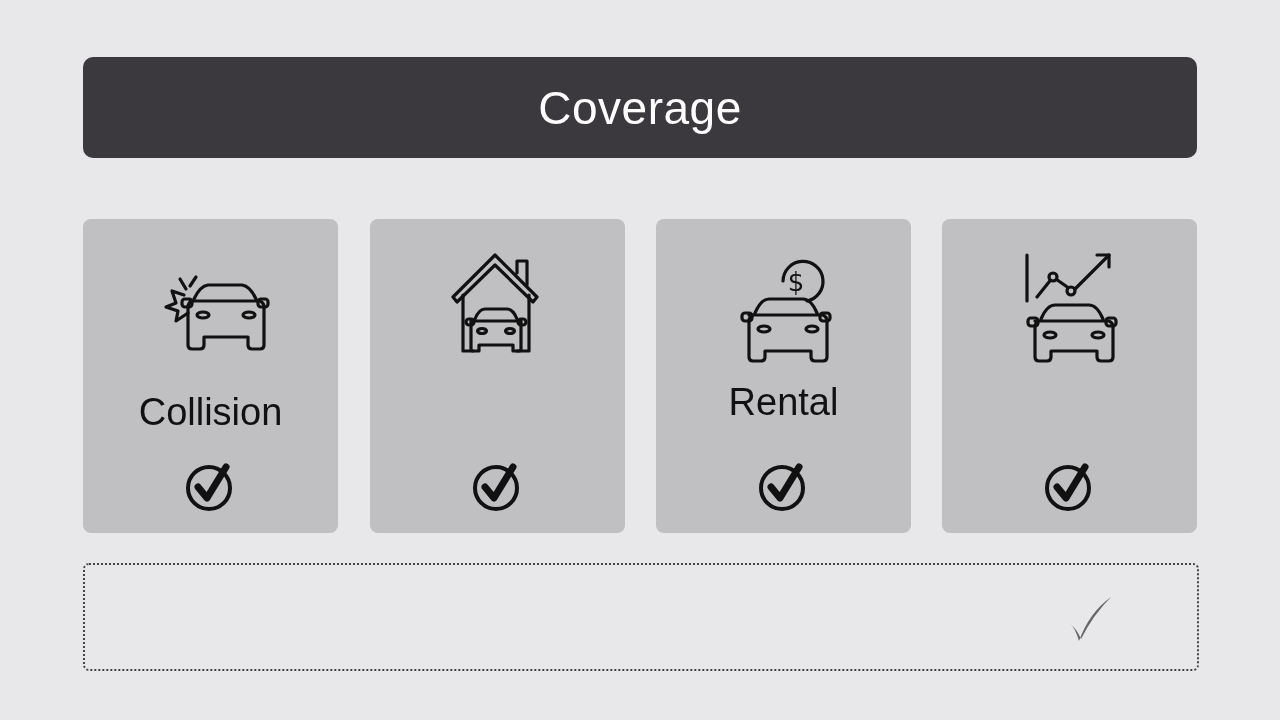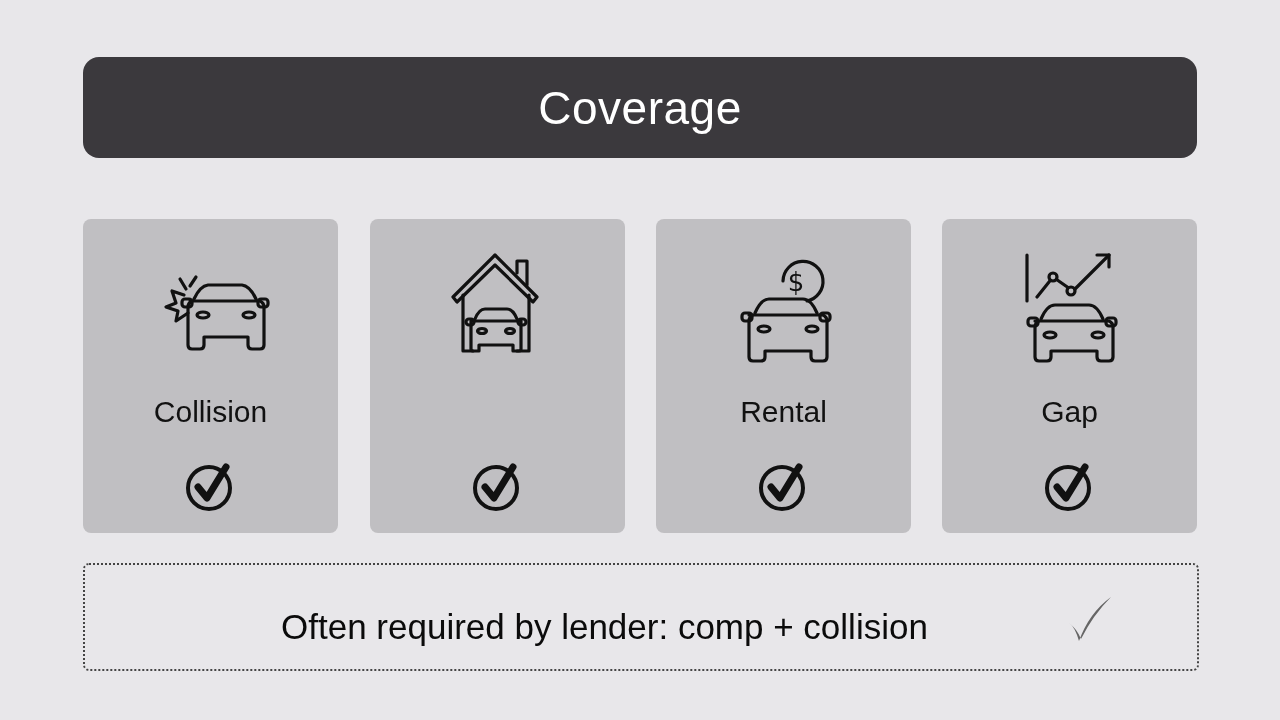--- a/index.html
+++ b/index.html
@@ -4,36 +4,36 @@
 <style>
   html, body { margin:0; padding:0; }
   body {
     width:1280px; height:720px; overflow:hidden;
     background:#e8e7ea;
     font-family:"Liberation Sans", "DejaVu Sans", sans-serif;
     position:relative;
   }
   .header {
     position:absolute; left:83px; top:57px; width:1114px; height:101px;
-    background:#3b393d; border-radius:16px;
+    background:#3b393d; border-radius:10px;
     display:flex; align-items:center; justify-content:center;
   }
   .header-title { color:#ffffff; font-size:46px; font-weight:500; letter-spacing:0.5px; }
   .cards { position:absolute; left:83px; top:219px; width:1114px; height:314px; }
   .card {
     position:absolute; top:0; width:255px; height:314px;
     background:#c0bfc2; border-radius:8px;
   }
   .card .icon { position:absolute; left:0; right:0; top:22px; height:150px; display:flex; justify-content:center; }
   .card .icon svg { width:130px; height:130px; }
   .card .label {
     position:absolute; left:0; right:0; top:174px; text-align:center;
-    font-size:30px; color:#111; line-height:38px;
+    font-size:38px; color:#111; line-height:38px;
   }
-  .card .label.two { top:174px; }
+  .card .label.two { top:164px; }
   .card .check { position:absolute; left:50%; top:240px; width:54px; height:54px; margin-left:-27px; }
   .footer {
     position:absolute; left:83px; top:563px; width:1112px; height:104px;
     border:2px dotted #444; border-radius:6px;
   }
   .footer-text {
     position:absolute; left:196px; top:42px; font-size:35px; color:#0b0b0b;
   }
   .footer-check { position:absolute; left:978px; top:28px; width:54px; height:54px; }
 </style>
@@ -117,26 +117,24 @@
         <circle cx="48" cy="36" r="4" fill="#c0bfc2"></circle>
         <circle cx="66" cy="50" r="4" fill="#c0bfc2"></circle>
         <path d="M36 78 Q42 64 50 64 L84 64 Q92 64 98 78"></path>
         <path d="M30 80 L104 80 Q108 82 108 86 L108 116 Q108 120 104 120 L96 120 Q92 120 92 116 L92 110 L46 110 L46 116 Q46 120 42 120 L34 120 Q30 120 30 116 L30 86 Q30 82 34 80 Z"></path>
         <rect x="23" y="77" width="10" height="8" rx="3"></rect>
         <rect x="101" y="77" width="10" height="8" rx="3"></rect>
         <ellipse cx="45" cy="94" rx="6" ry="3"></ellipse>
         <ellipse cx="93" cy="94" rx="6" ry="3"></ellipse>
       </svg>
     </div>
-    <div class="label">Gap</div>
     <svg class="check" viewBox="0 0 54 54">
       <circle cx="25" cy="29" r="21" fill="none" stroke="#111" stroke-width="4"></circle>
       <path d="M14 28 L23 39 L42 8" fill="none" stroke="#111" stroke-width="7" stroke-linecap="round" stroke-linejoin="round"></path>
     </svg>
   </div>
 </div>
 
 <div class="footer">
-  <span class="footer-text">Often required by lender: comp + collision</span>
   <svg class="footer-check" viewBox="0 0 54 54">
     <path d="M6 30 Q12 34 16 48 Q26 20 48 4 Q30 22 18 46 Q14 36 6 30 Z" fill="#666"></path>
   </svg>
 </div>
 
 </body></html>

